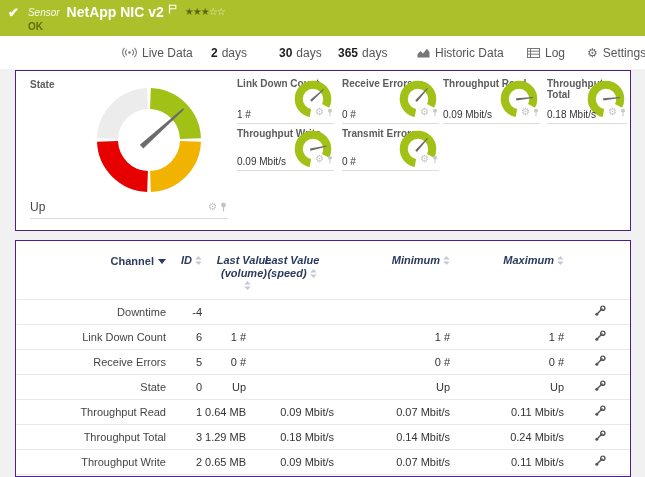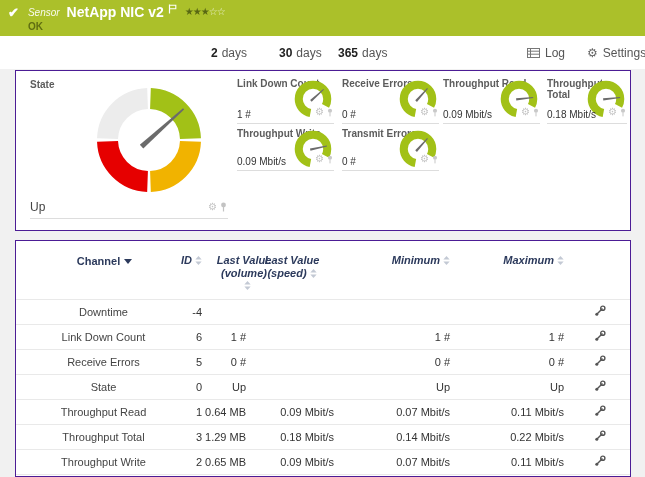--- a/index.html
+++ b/index.html
@@ -42,26 +42,26 @@
   .tile-icons .g { font-size:10px; color:#c3c3c3; line-height:10px; }
 
   
   .mini-tile { position:absolute; width:97px; height:46px; border-bottom:1px solid #ddd; }
   .mini-tile .mg { position:absolute; right:2px; top:2px; }
   .mini-value { position:absolute; left:0; bottom:3px; font-size:10px; color:#333; white-space:nowrap; }
 
   
   table { border-collapse:collapse; table-layout:fixed; width:614px; font-size:11px; }
   th { color:#2c3a5c; font-weight:bold; padding:13px 0 6px 0; vertical-align:top; line-height:13px; }
-  th.c1 { text-align:center; padding-left:27px; }
+  th.c1 { text-align:right; padding-left:27px; }
   th.num { text-align:right; padding-right:2px;font-style:italic; }
   th.c3 span { display:block; width:80px; text-align:center;font-style:italic; }
   th.c4 { text-align:center;font-style:italic; }
   td { padding:5px 0; line-height:12px; color:#333; border-top:1px solid #e9e9e9; text-align:right; }
-  td.c1 { text-align:center; padding-left:25px; color:#444; }
+  td.c1 { text-align:right; padding-left:25px; color:#444; }
   td.num { padding-right:2px; }
   td.ico { padding-right:24px; }
   .sorticon { margin-left:3px; vertical-align:-1px; }
   .caret { margin-left:4px; vertical-align:1px; }
   tr.last td { border-bottom:1px solid #e9e9e9; }
 </style>
 </head>
 <body>
 
 <div class="topbar">
@@ -72,31 +72,44 @@
     <span class="flag"><svg width="9" height="10" viewBox="0 0 9 10">
           <path d="M1.5 0.5 V9.5" stroke="#fff" stroke-width="1.2" fill="none"></path>
           <path d="M1.5 1.2 H7.8 V4.8 H1.5" stroke="#fff" stroke-width="1.1" fill="none"></path>
         </svg></span>
     <span class="stars"><span class="full">★★★</span><span class="empty">☆☆</span></span>
   </div>
   <div class="okline">OK</div>
 </div>
 
 <div class="tabbar">
+  <div class="tab" style="left:122px">
+    <span class="ticon"><svg width="15" height="11" viewBox="0 0 15 11">
+          <circle cx="7.5" cy="5.5" r="1.3" fill="#777"></circle>
+          <path d="M4.7 2.6 A4 4 0 0 0 4.7 8.4 M2.6 0.8 A6.5 6.5 0 0 0 2.6 10.2 M10.3 2.6 A4 4 0 0 1 10.3 8.4 M12.4 0.8 A6.5 6.5 0 0 1 12.4 10.2" fill="none" stroke="#777" stroke-width="1.1"></path>
+        </svg></span>
+    <span>Live Data</span>
+  </div>
   <div class="tab" style="left:211px">
     <b>2</b>
     <span>days</span>
   </div>
   <div class="tab" style="left:279px">
     <b>30</b>
     <span>days</span>
   </div>
   <div class="tab" style="left:338px">
     <b>365</b>
     <span>days</span>
+  </div>
+  <div class="tab" style="left:417px">
+    <span class="ticon"><svg width="13" height="10" viewBox="0 0 13 10">
+          <path d="M0.5 9.5 V6 L3.5 3 L6 5.5 L10 0.8 L12.5 4 V9.5 z" fill="#777"></path>
+        </svg></span>
+    <span>Historic Data</span>
   </div>
   <div class="tab" style="left:527px">
     <span class="ticon"><svg width="13" height="10" viewBox="0 0 13 10">
           <rect x="0.5" y="0.5" width="12" height="9" fill="none" stroke="#777"></rect>
           <line x1="0.5" y1="3.2" x2="12.5" y2="3.2" stroke="#777"></line>
           <line x1="0.5" y1="6.2" x2="12.5" y2="6.2" stroke="#777"></line>
           <line x1="3.5" y1="0.5" x2="3.5" y2="9.5" stroke="#777"></line>
         </svg></span>
     <span>Log</span>
   </div>
@@ -347,21 +360,21 @@
                 <circle cx="2.8" cy="9.2" r="1.5" fill="#555"></circle>
                 <circle cx="8.8" cy="3.2" r="2.1" fill="none" stroke="#555" stroke-width="1.4"></circle>
               </svg></span></td>
         </tr>
       <tr>
           <td class="c1">Throughput Total</td>
           <td class="num">3</td>
           <td class="num">1.29 MB</td>
           <td class="num">0.18 Mbit/s</td>
           <td class="num">0.14 Mbit/s</td>
-          <td class="num">0.22 Mbit/s</td>
+          <td class="num">0.24 Mbit/s</td>
           <td class="ico"><span><svg width="12" height="12" viewBox="0 0 12 12">
                 <line x1="3" y1="9" x2="8.5" y2="3.5" stroke="#555" stroke-width="1.5"></line>
                 <circle cx="2.8" cy="9.2" r="1.5" fill="#555"></circle>
                 <circle cx="8.8" cy="3.2" r="2.1" fill="none" stroke="#555" stroke-width="1.4"></circle>
               </svg></span></td>
         </tr>
       <tr>
           <td class="c1">Throughput Write</td>
           <td class="num">2</td>
           <td class="num">0.65 MB</td>

